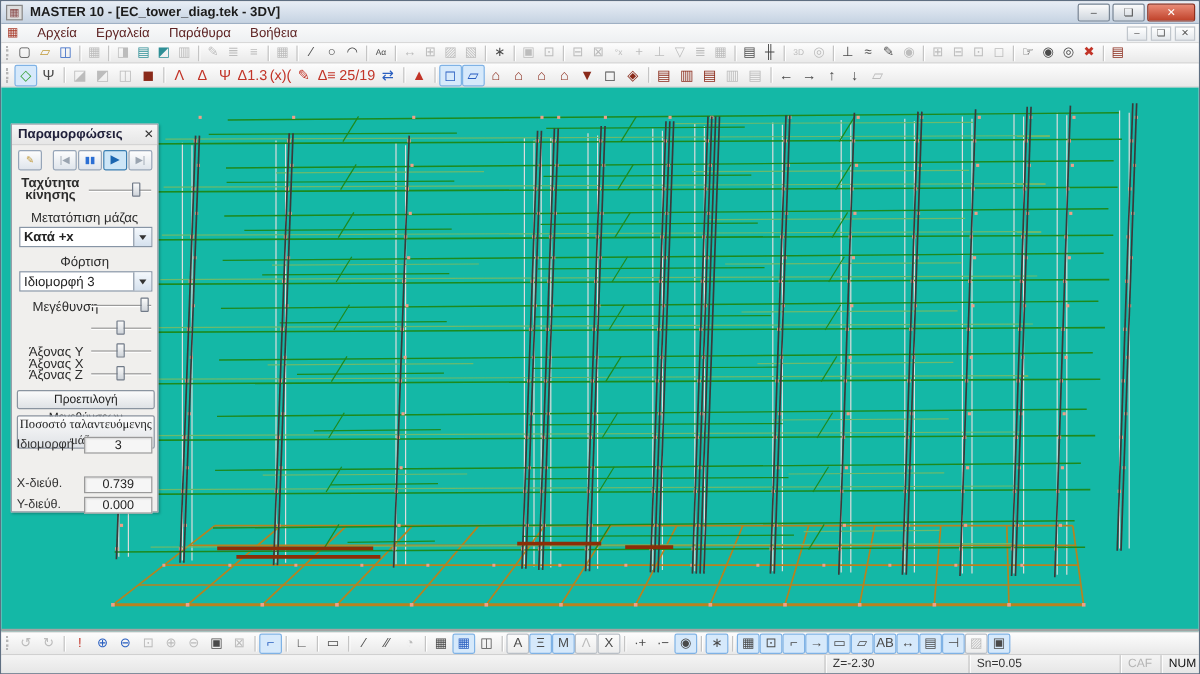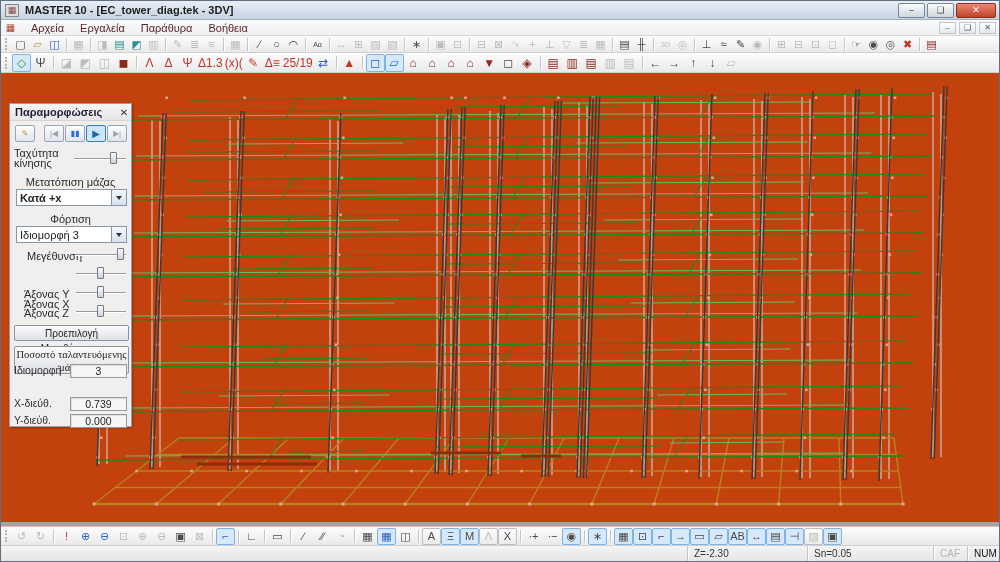--- a/index.html
+++ b/index.html
@@ -35,21 +35,21 @@
        font-size:11px;line-height:1;padding:0 1px;}
   #toolbar2 .tbi{min-width:19px;height:18px;font-size:12px;}
   #bottombar .tbi{min-width:19px;height:17px;font-size:11px;}
   .tbi.sm{font-size:7px;letter-spacing:0;}
   .tbi.hl{background:#d6e9fb;border:1px solid #7fb2e5;border-radius:2px;}
   .tbi.bx{border:1px solid #b9bfc6;border-radius:2px;background:linear-gradient(#fcfcfc,#ececec);}
   .tbsep{width:1px;height:13px;background:#c4c4c4;margin:0 3px;box-shadow:1px 0 0 #fff;}
   .c-dark{color:#4a4a4a}.c-dis{color:#bcbcbc}.c-red{color:#c23428}.c-dred{color:#8a2a1a}
   .c-teal{color:#2e8f96}.c-blue{color:#2a5fc0}.c-green{color:#36a136}.c-gold{color:#c19a3a}
   
-  #viewport{position:relative;flex:1;background:#c2410c;border-bottom:4px solid #a3a3a3;overflow:hidden;}
+  #viewport{position:relative;flex:1;background:#14b8a6;border-bottom:2px solid #a3a3a3;overflow:hidden;}
   #scene{position:absolute;left:0;top:0;}
   
   #panel{position:absolute;left:8px;top:30px;width:123px;height:324px;background:#f0efed;
          border:1px solid #979ea8;box-shadow:1px 1px 2px rgba(0,0,0,.25);font-size:11px;}
   #panel .ptitle{height:17px;display:flex;align-items:center;border-bottom:1px solid #d4d4d4;
          background:linear-gradient(#f6f6f6,#e6e6e6);}
   #panel .ptitle .txt{flex:1;padding-left:5px;font-weight:bold;color:#20203a;font-size:11px;}
   #panel .ptitle .x{width:14px;text-align:center;color:#333;font-size:10px;}
   .prow{position:absolute;left:0;width:100%;}
   .pbtn{width:20px;height:17px;border:1px solid #96a5b8;background:linear-gradient(#fdfdfd,#dfe5ec);
@@ -710,21 +710,21 @@
       </div>
 
       <div class="prow" style="top:21px;height:18px;">
         <span class="pbtn" style="position:absolute;left:5px;color:#c19a3a;">✎</span>
         <span class="pbtn" style="position:absolute;left:34px;">|◀</span>
         <span class="pbtn blue" style="position:absolute;left:55px;">▮▮</span>
         <span class="pbtn on" style="position:absolute;left:76px;font-size:10px;">▶</span>
         <span class="pbtn" style="position:absolute;left:97px;">▶|</span>
       </div>
 
-      <div class="prow plabel" style="top:44px;left:4px;width:56px;line-height:10px;">Ταχύτητα κίνησης</div>
+      <div class="prow plabel" style="top:44px;left:4px;width:56px;text-align:center;line-height:10px;font-weight:bold;">Ταχύτητα κίνησης</div>
       <div class="slider" style="top:47px;left:64px;width:52px;">
         <div class="track"></div>
         <div class="thumb" style="left: 70%;"></div>
       </div>
 
       <div class="prow plabel" style="top:72px;text-align:center;">Μετατόπιση μάζας</div>
       <div class="combo" style="top:85px;font-weight:bold;">
         <span class="val">Κατά +x</span>
         <span class="drop"></span>
       </div>

